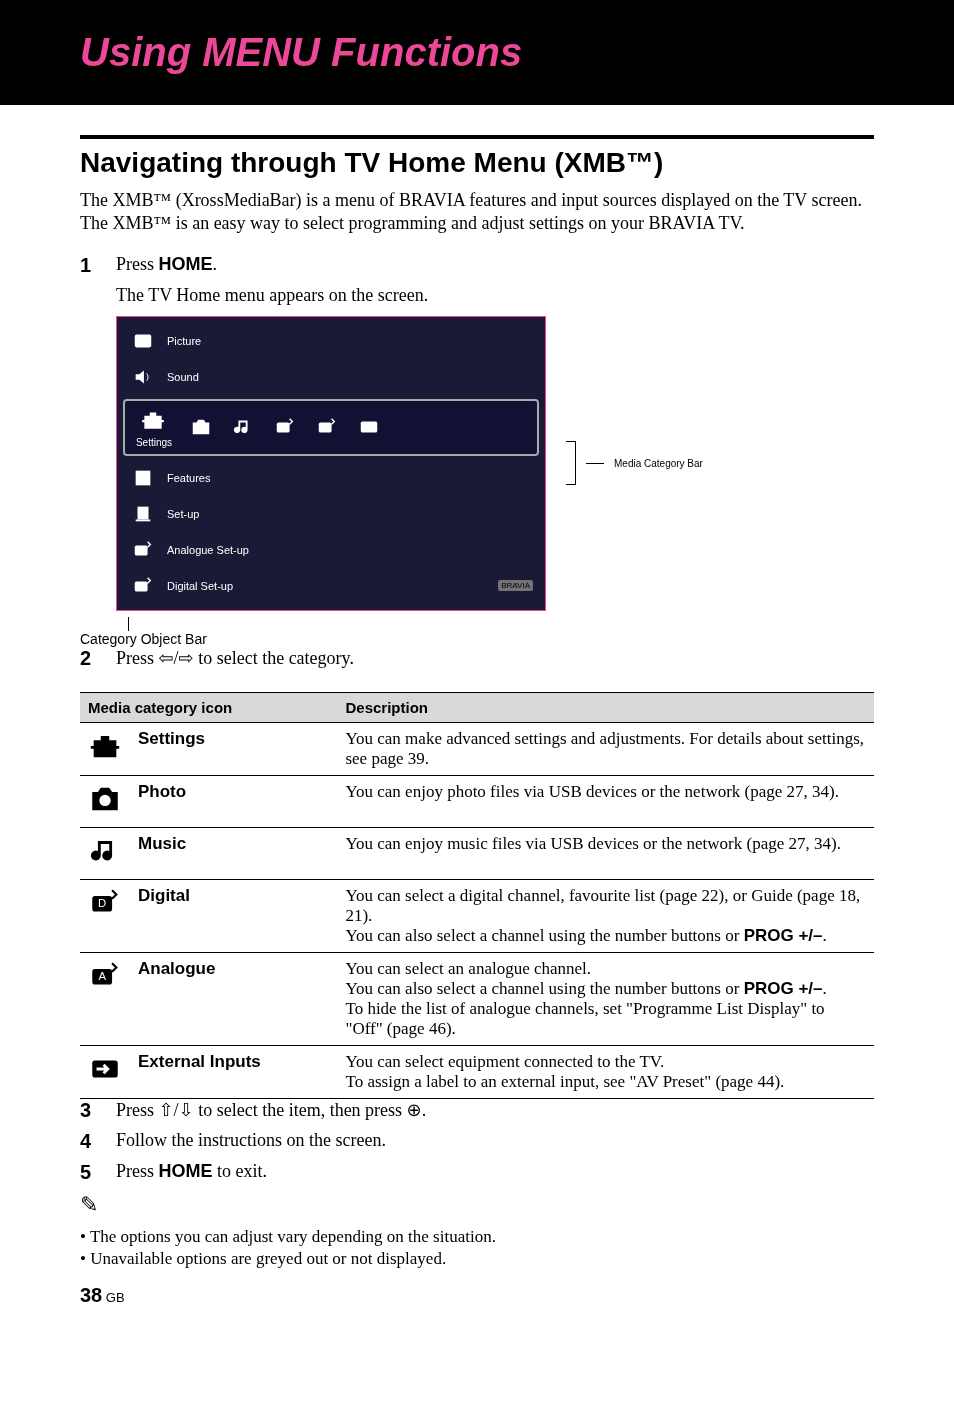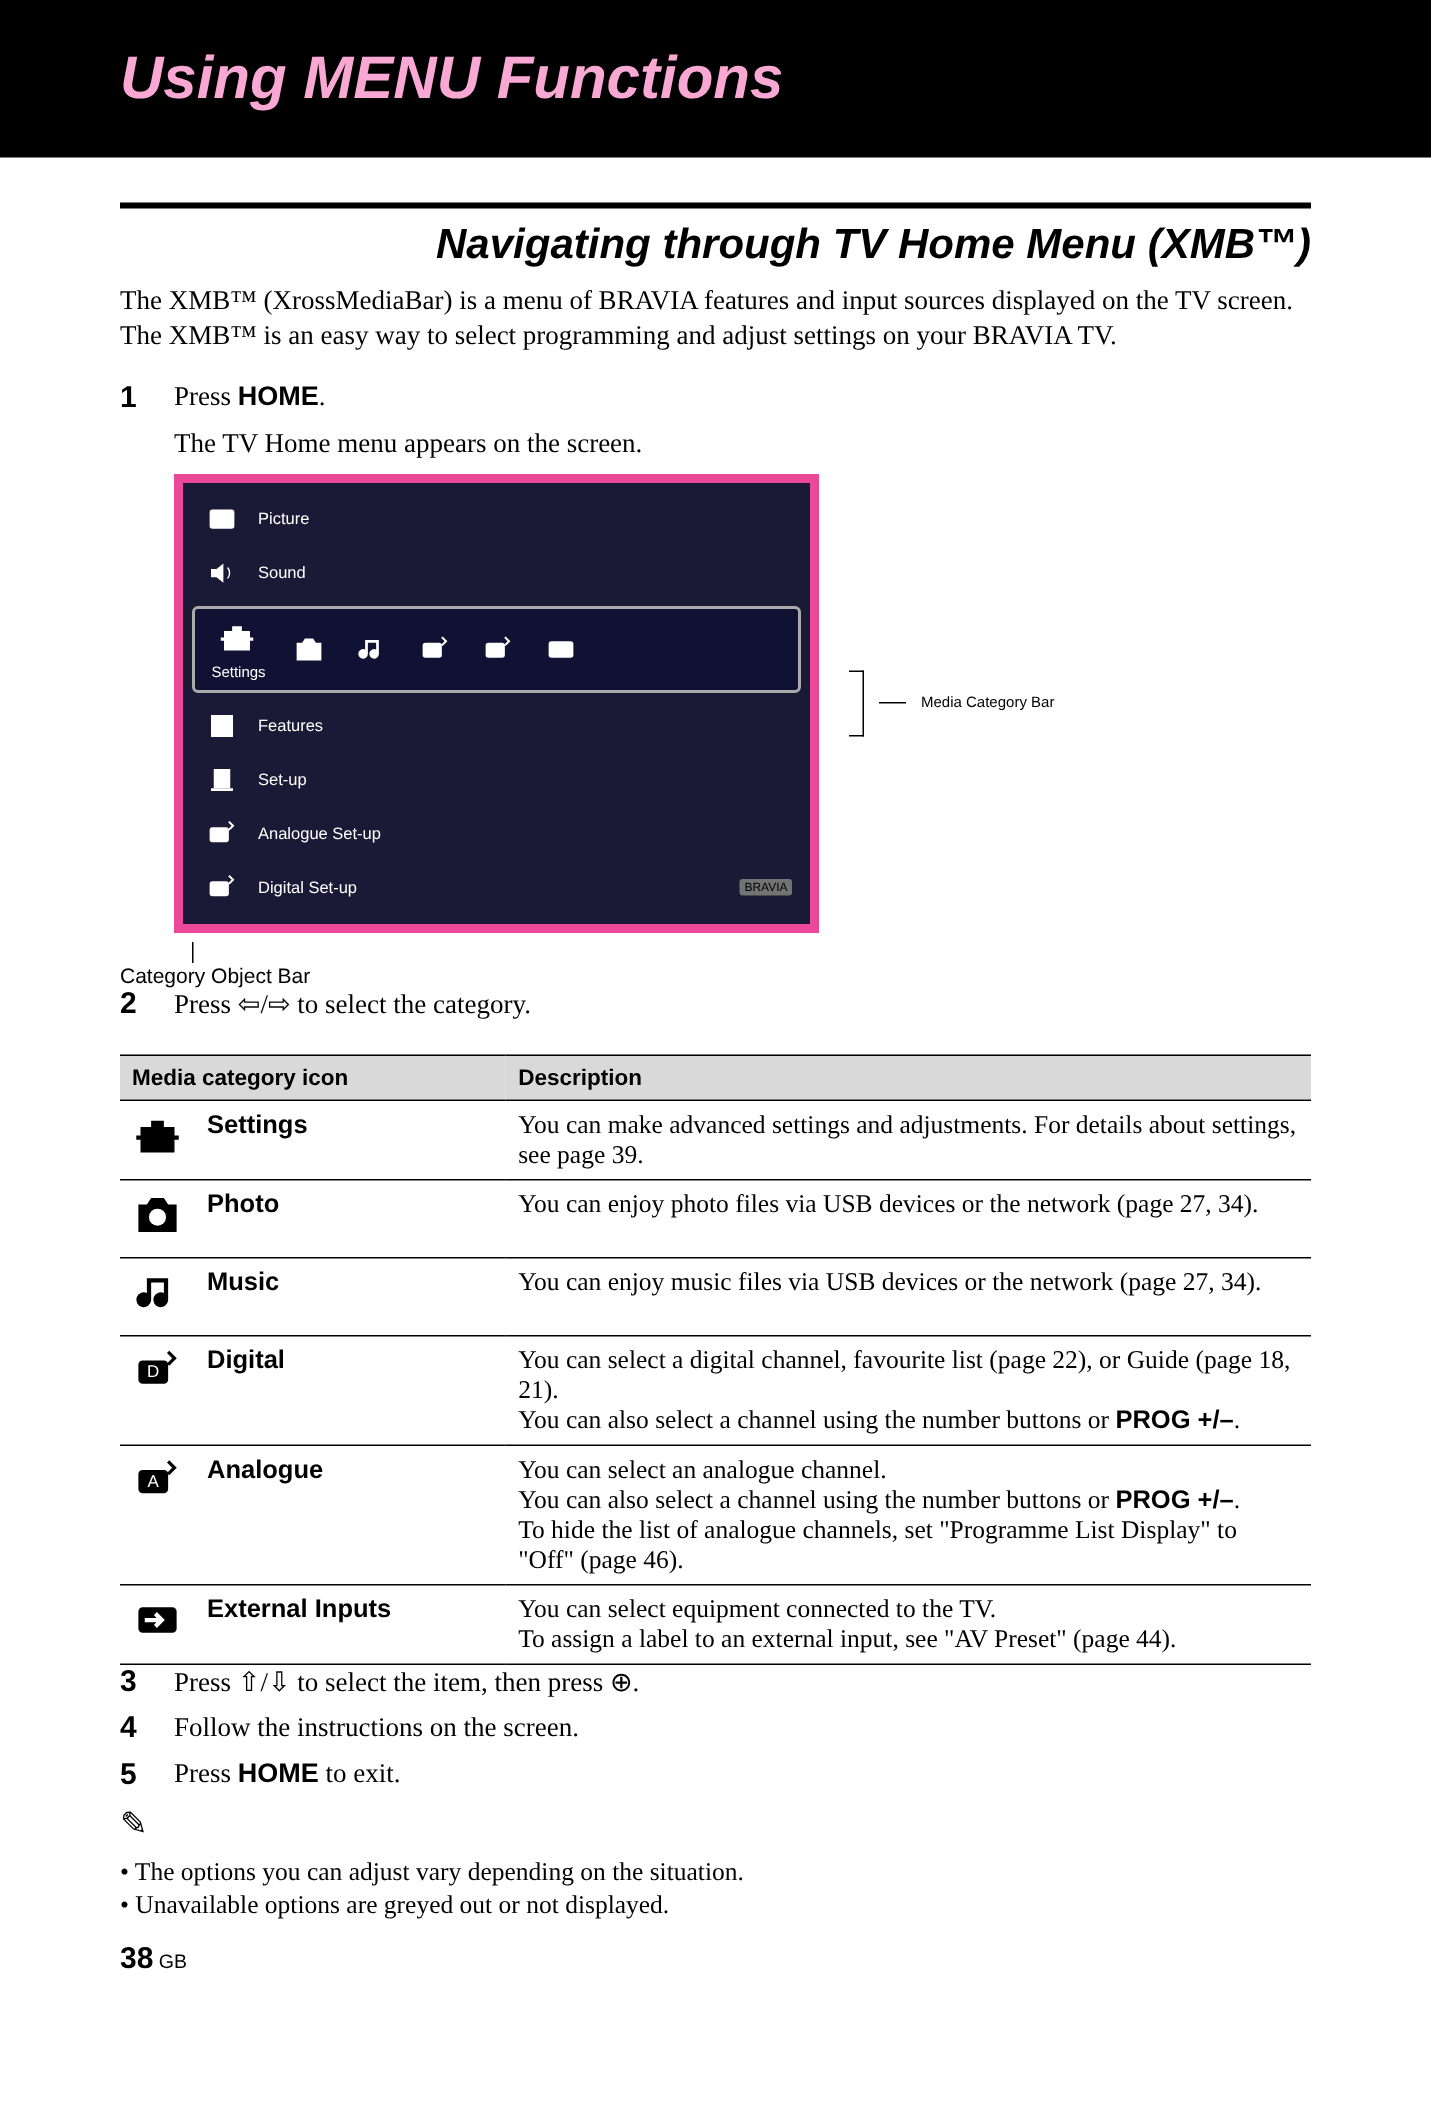--- a/index.html
+++ b/index.html
@@ -1,32 +1,32 @@
 <!DOCTYPE html>
 <html><head>
 <meta charset="utf-8">
 <style>
   * { box-sizing: border-box; margin: 0; padding: 0; }
   body { font-family: "Times New Roman", serif; width: 954px; background: #fff; color: #000; }
   .sans { font-family: Arial, Helvetica, sans-serif; }
-  .top-banner { background: #000; color: #f9a8d4; padding: 30px 40px 30px 80px; }
+  .top-banner { background: #000; color: #ec4899; padding: 30px 40px 30px 80px; }
   .top-banner h1 { font-family: Arial, sans-serif; font-style: italic; font-weight: bold; font-size: 40px; }
   .content { padding: 30px 80px 20px 80px; }
   .rule { border-top: 4px solid #000; margin-bottom: 8px; }
-  h2.nav-title { font-family: Arial, sans-serif; font-style: italic; font-weight: bold; font-size: 28px; margin-bottom: 10px; text-align: right; }
+  h2.nav-title { font-family: Arial, sans-serif; font-weight: bold; font-size: 28px; margin-bottom: 10px; }
   p.body { font-size: 18px; line-height: 1.3; margin-bottom: 18px; }
   .steps { margin-top: 10px; }
   .step { display: flex; gap: 18px; margin-bottom: 8px; }
   .step-num { font-family: Arial, sans-serif; font-weight: bold; font-size: 20px; min-width: 18px; }
   .step-body { flex: 1; font-size: 18px; }
   .sub { margin-left: 36px; margin-top: 4px; font-size: 18px; }
 
   
   .xmb-wrap { display: flex; align-items: center; gap: 20px; margin: 10px 0 0 36px; }
-  .xmb { background: #1a1a36; width: 430px; border: 6px solid #ec4899; padding: 6px; }
+  .xmb { background: #1a1a36; width: 430px; border: 1px solid #ec4899; padding: 6px; }
   .xmb-row { display: flex; align-items: center; gap: 10px; color: #fff; font-family: Arial, sans-serif; font-size: 11px; padding: 4px 6px; }
   .xmb-icon { width: 28px; height: 28px; display: flex; align-items: center; justify-content: center; color: #fff; }
   .xmb-icon svg { width: 22px; height: 22px; }
   .xmb-settings-row { background: #111133; border: 2px solid #aaa; border-radius: 4px; display: flex; align-items: center; gap: 14px; padding: 6px 8px; margin: 4px 0; }
   .xmb-settings-row .icon-box { width: 40px; text-align: center; }
   .xmb-settings-row .icon-box svg { width: 26px; height: 26px; }
   .xmb-settings-label { color:#fff; font-family: Arial,sans-serif; font-size:10px; margin-left: 2px; }
   .media-label { display:flex; align-items:center; gap:10px; }
   .media-text { font-size: 10px; }
   .cat-line { margin-top: 6px; font-family: Liberation Sans, sans-serif; font-size: 14px; }

